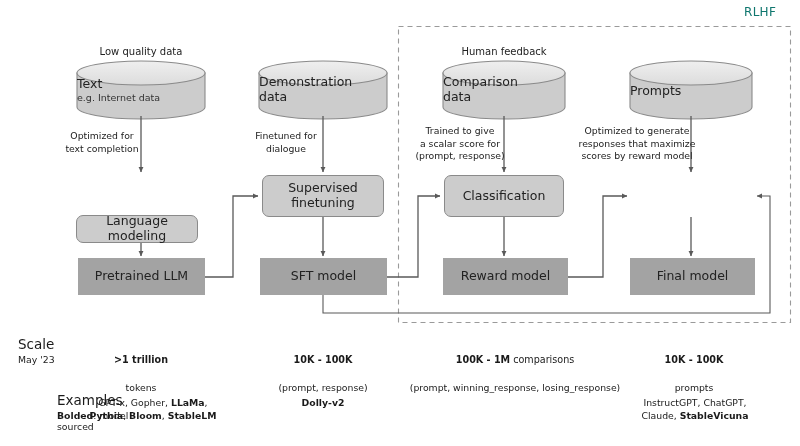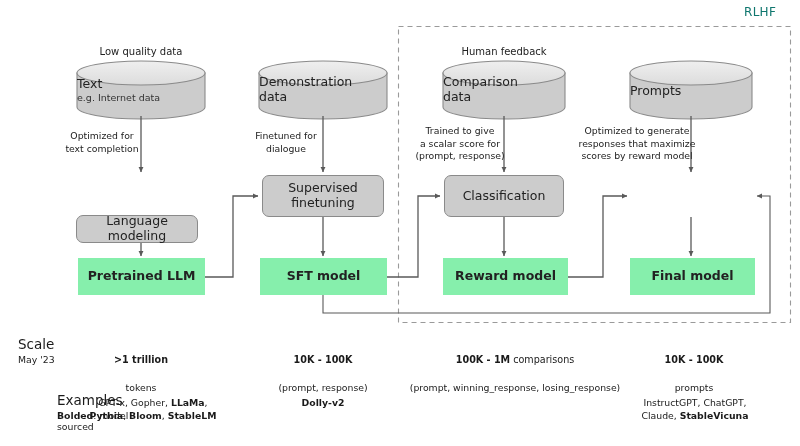--- a/index.html
+++ b/index.html
@@ -35,26 +35,25 @@
     line-height: 1.18;
   }
   .proc {
     background: #cccccc;
     border: 1px solid #8a8a8a;
     border-radius: 7px;
     font-size: 12.5px;
     color: #222222;
   }
   .model {
-    background: #86efac;
+    background: #a3a3a3;
     border: none;
     border-radius: 0;
     font-size: 12.5px;
     color: #222222;
-    font-weight: bold;
   }
   .cyl-label {
     position: absolute;
     left: 0; right: 0;
     text-align: left;
     font-size: 12.5px;
     color: #222222;
     line-height: 1.2;
   }
   .cyl-sub {

